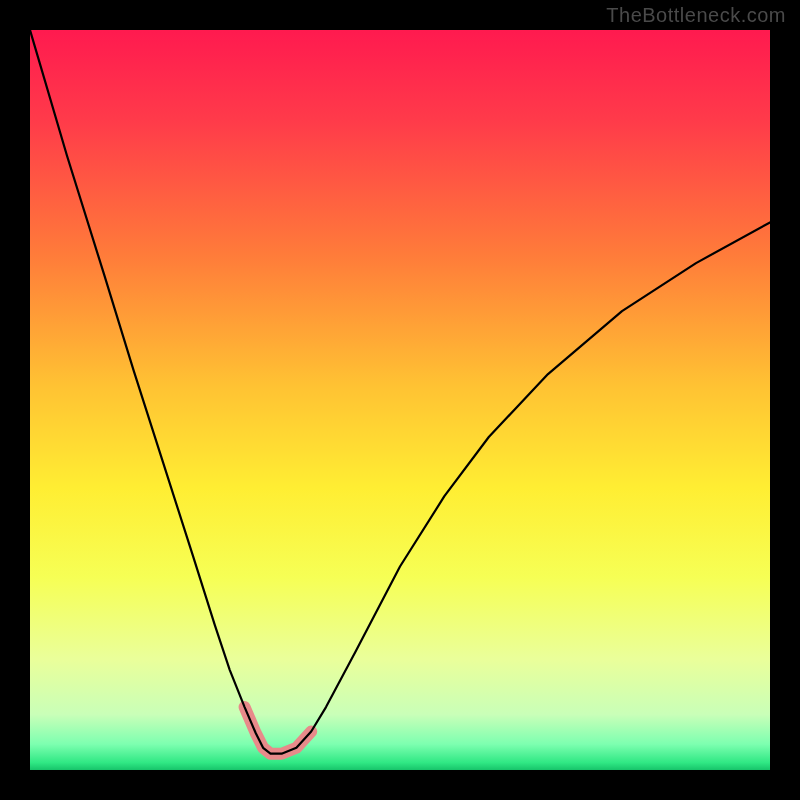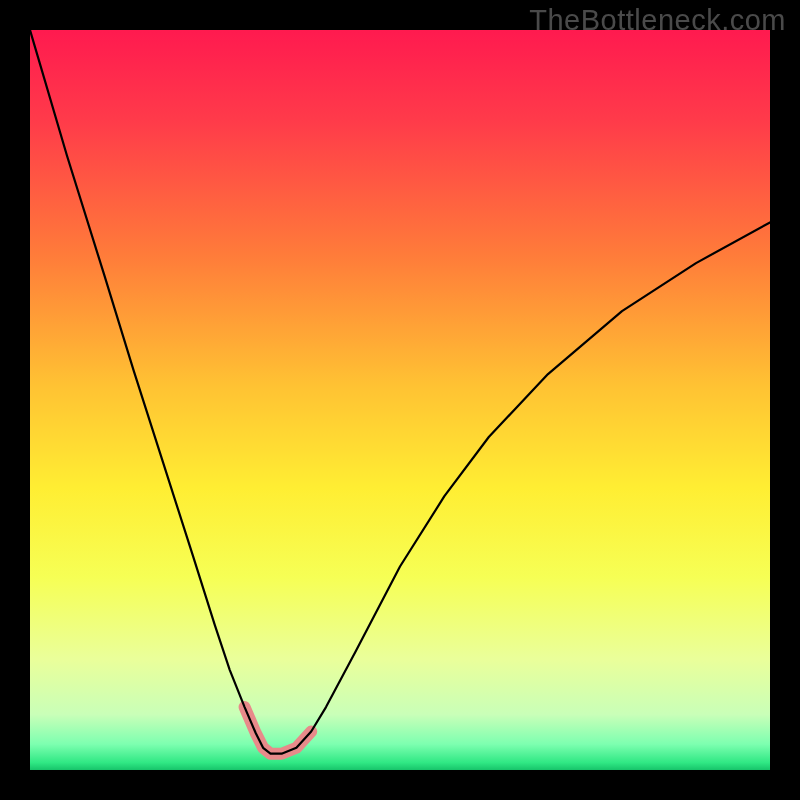--- a/index.html
+++ b/index.html
@@ -15,21 +15,21 @@
     position: relative;
     width: 800px;
     height: 800px;
     background: #000;
   }
   .watermark {
     position: absolute;
     top: 4px;
     right: 14px;
     color: #4a4a4a;
-    font-size: 29px;
+    font-size: 20px;
     font-weight: 500;
     letter-spacing: 0.5px;
     z-index: 10;
     user-select: none;
   }
   .plot-area {
     position: absolute;
     left: 30px;
     top: 30px;
     width: 740px;

